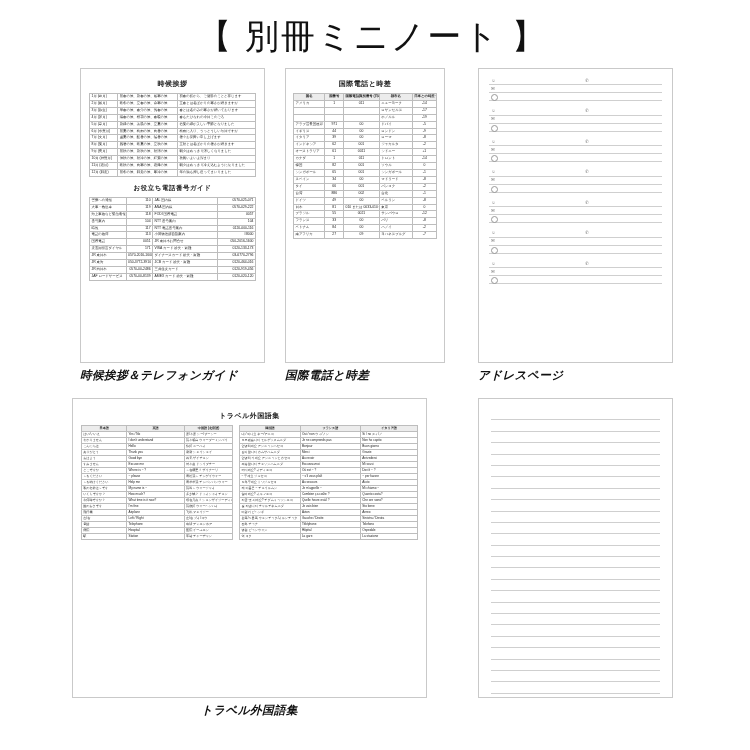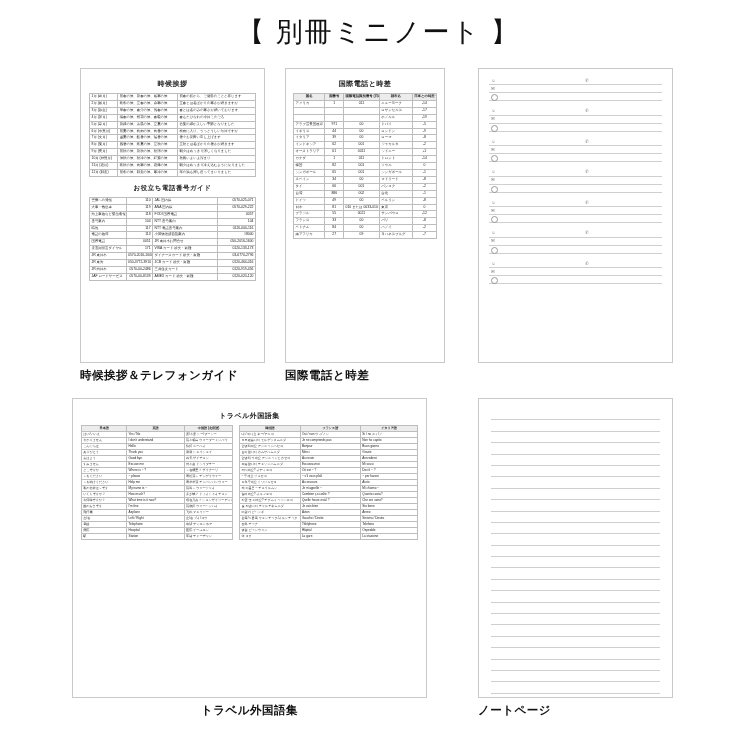--- a/index.html
+++ b/index.html
@@ -8,40 +8,40 @@
     background:#ffffff;
     font-family:"Liberation Sans","DejaVu Sans",sans-serif;
     color:#1a1a1a;
     position:relative;
     overflow:hidden;
   }
   .page-title{
     position:absolute;
     top:14px;left:0;width:745px;
     text-align:center;
-    font-size:27px;
+    font-size:34px;
     letter-spacing:2px;
     font-weight:500;
     color:#111;
-    padding-left:6px;
   }
   .panel{position:absolute;}
   .sheet{
     background:#ffffff;
     border:1px solid #c9c9c9;
     box-sizing:border-box;
     overflow:hidden;
     position:relative;
   }
   .caption{
     font-size:11.5px;
     font-weight:700;
     color:#111;
     margin-top:5px;
     letter-spacing:0.5px;
+    font-style:italic;
   }
   .caption.center{text-align:center;}
 
   
   .mini-title{
     text-align:center;
     font-size:7px;
     font-weight:700;
     margin:6px 0 4px 0;
     letter-spacing:0.5px;
@@ -538,20 +538,21 @@
           </div>
           <div class="addr-line">
             <span class="ic">✉</span>
           </div>
           <div class="addr-line">
             <span class="addr-dot"></span>
           </div>
         </div>
       </div>
   </div>
+  <div class="caption">アドレスページ</div>
 </div>
 
 <div class="panel" id="p4">
   <div class="sheet">
     <div class="mini-title">トラベル外国語集</div>
     <div class="two">
       <div class="colA">
         <table class="phr">
           <colgroup>
               <col style="width:30%">
@@ -796,14 +797,13 @@
         <div class="note-line"></div>
         <div class="note-line"></div>
         <div class="note-line"></div>
         <div class="note-line"></div>
         <div class="note-line"></div>
         <div class="note-line"></div>
         <div class="note-line"></div>
         <div class="note-line"></div>
       </div>
   </div>
-  <div class="caption">ノートページ</div>
 </div>
 
 </body></html>

